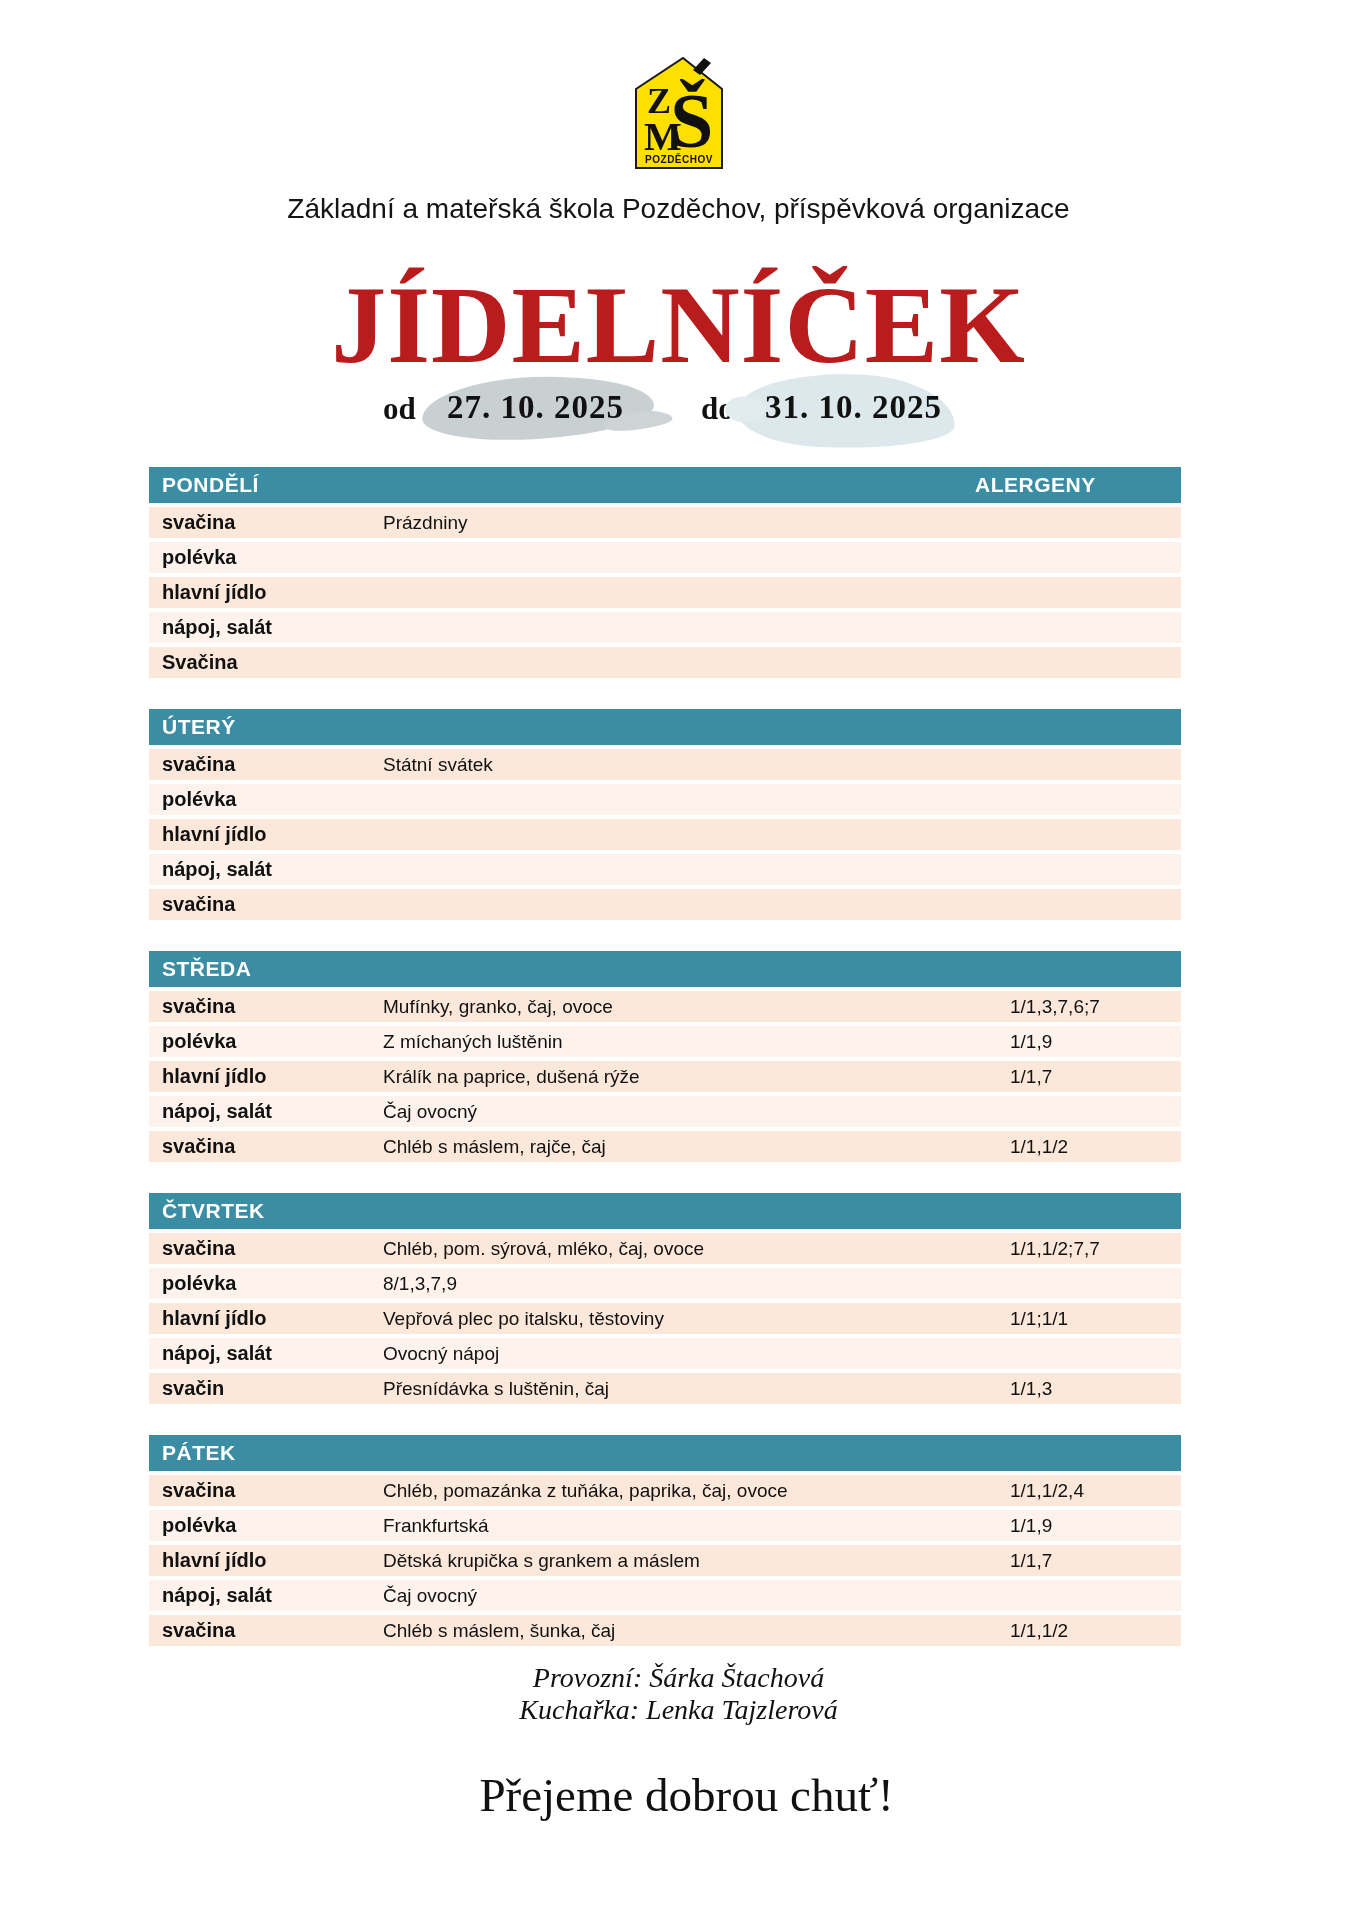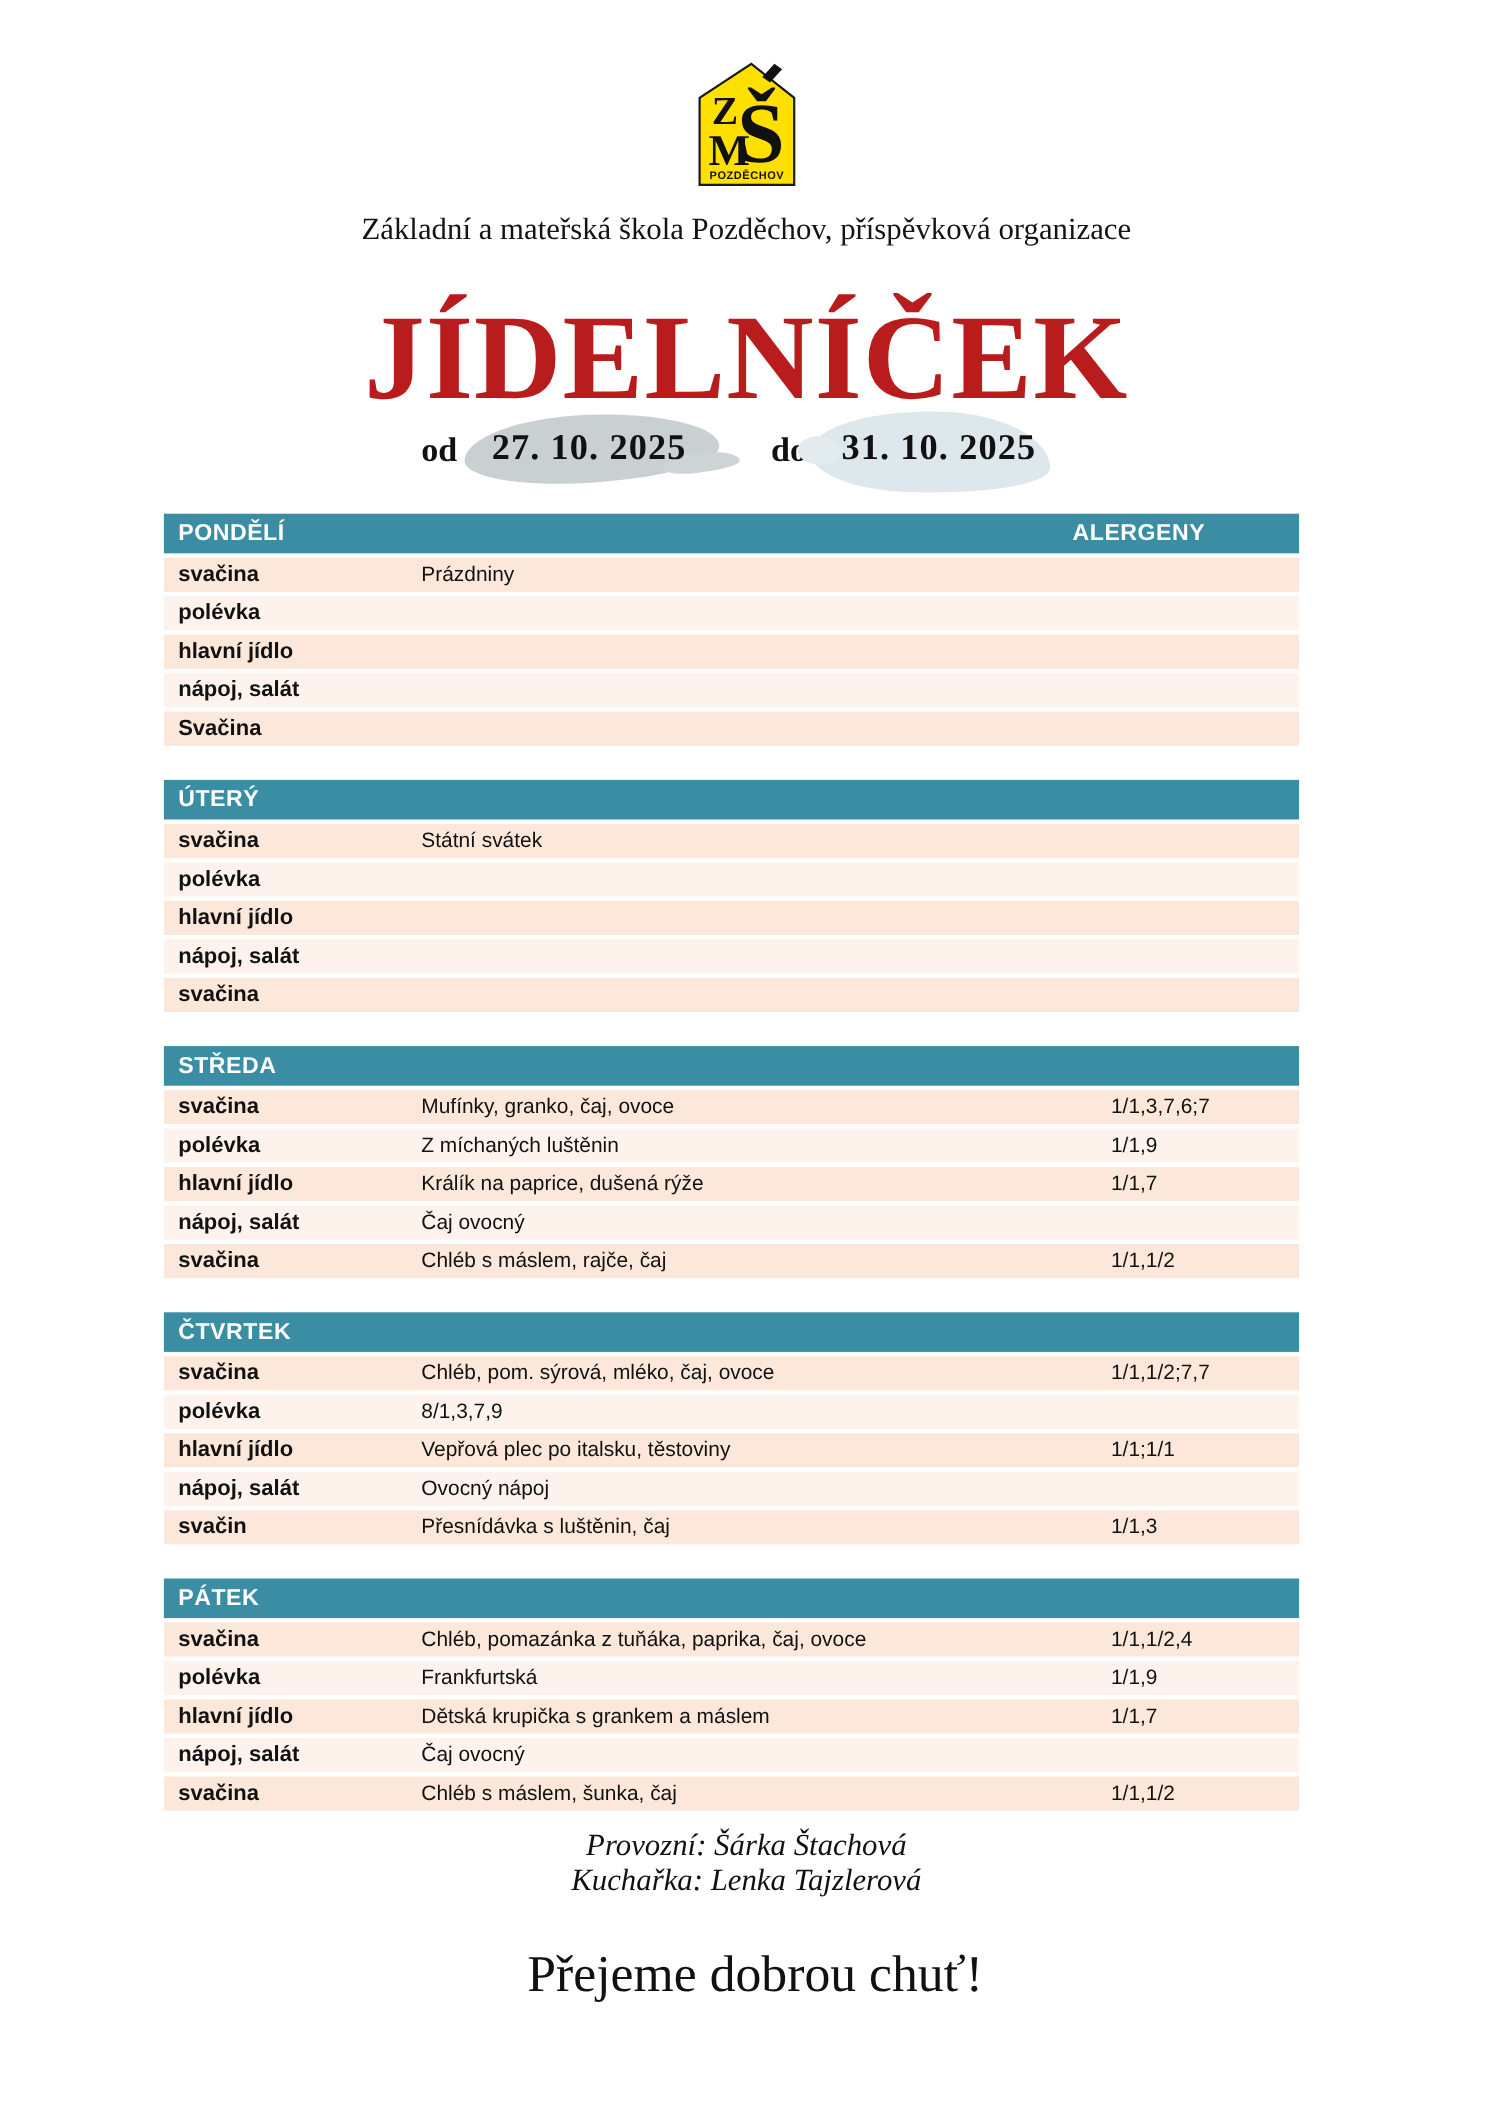--- a/index.html
+++ b/index.html
@@ -4,21 +4,21 @@
 <style>
   html,body{margin:0;padding:0;background:#fff;}
   .page{position:relative;width:1357px;height:1920px;background:#ffffff;
         font-family:"Liberation Sans",sans-serif;overflow:hidden;color:#111;}
 
   
   .logo{position:absolute;left:633px;top:55px;width:92px;height:116px;}
 
   
   .org-name{position:absolute;top:193px;left:0;right:0;text-align:center;
-            font-family:Liberation Serif, serif;font-size:28px;color:#141414;}
+            font-family:Liberation Sans, sans-serif;font-size:28px;color:#141414;}
   .title{position:absolute;top:222px;left:0;right:0;text-align:center;
          font-family:"Liberation Serif",serif;font-weight:bold;font-size:110px;
          line-height:1.08;color:#b91c1c;letter-spacing:1px;margin-top:44px;}
 
   
   .date-label{position:absolute;font-family:"Liberation Serif",serif;font-weight:bold;
               font-size:31px;top:391px;}
   .date-value{position:absolute;font-family:"Liberation Serif",serif;font-weight:bold;
               font-size:33px;top:389px;z-index:2;letter-spacing:1px;}
   .lbl-od{left:383px;} .lbl-do{left:701px;}

